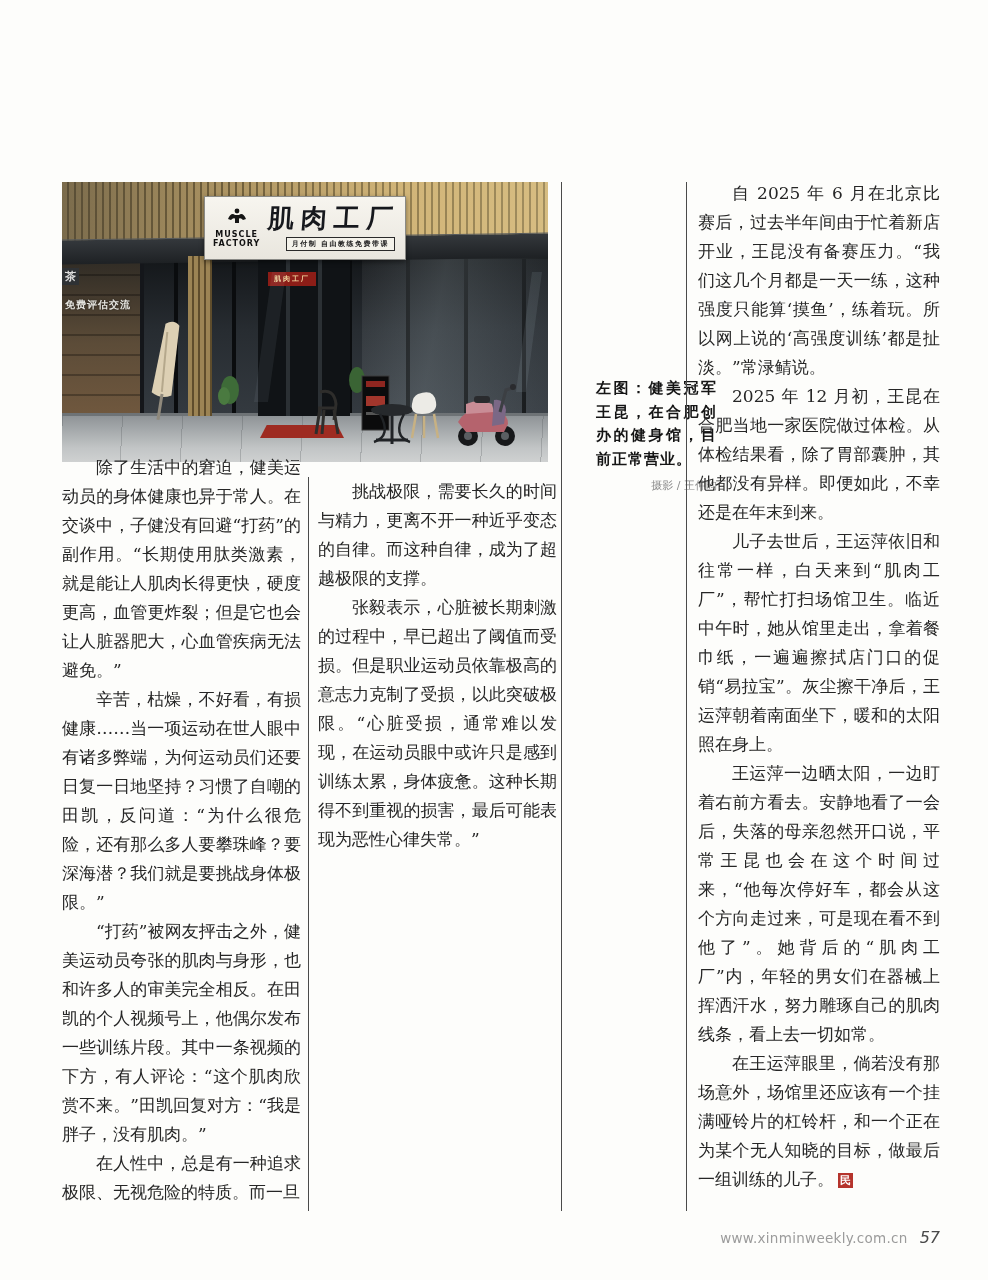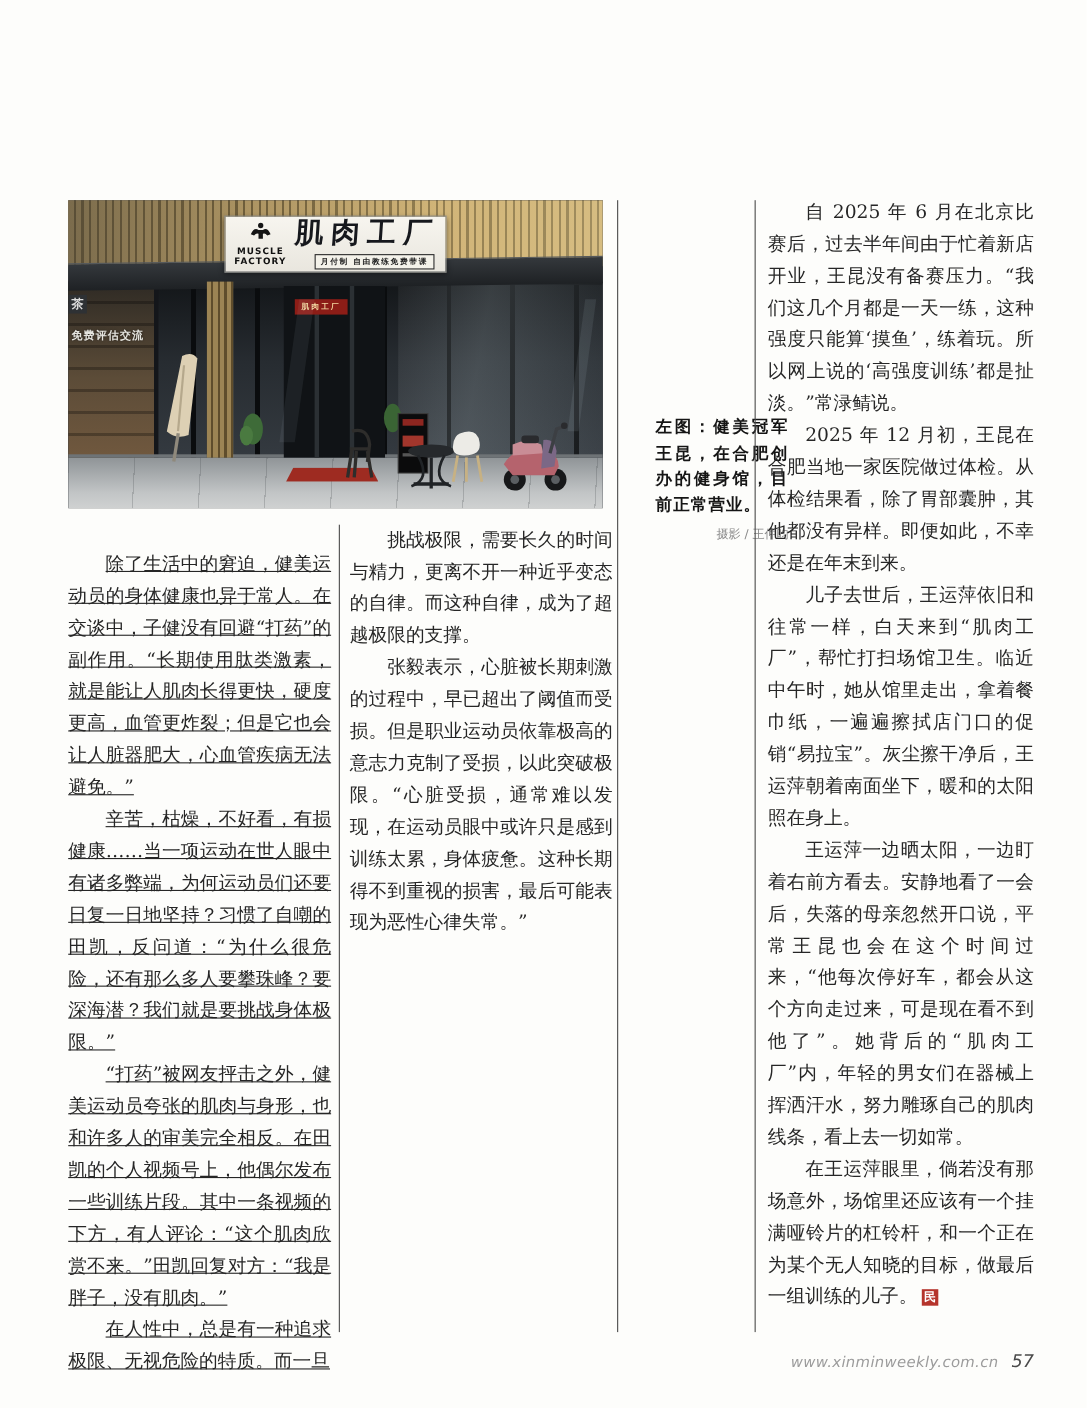--- a/index.html
+++ b/index.html
@@ -2,21 +2,21 @@
 <html><head>
 <meta charset="utf-8">
 <style>
   html,body{margin:0;padding:0;background:#ffffff;}
   #page{position:relative;width:988px;height:1280px;background:#fdfdfb;overflow:hidden;
         font-family:"DejaVu Serif","Liberation Serif",serif;}
 
   
   .article-col{position:absolute;width:239px;font-size:17px;line-height:29px;color:#262626;
                text-align:justify;}
-  #col1{left:62px;top:499px;text-decoration:underline;}
+  #col1{left:62px;top:453px;}
   #col2{left:318px;top:477px;}
   #col3{left:698px;top:179px;width:242px;}
   .para{margin:0;text-indent:2em;}
   .para.cont{text-indent:0;}
   .end-mark{display:inline-block;width:15px;height:15px;background:#b5342c;color:#fff;
             font-family:"DejaVu Sans","Liberation Sans",sans-serif;font-size:11px;line-height:15px;
             font-weight:bold;text-align:center;margin-left:4px;vertical-align:1px;text-indent:0;}
 
   
   .vrule{position:absolute;width:1px;background:#4a4a4a;}
@@ -26,21 +26,21 @@
 
   
   .caption{position:absolute;left:570px;top:377px;width:121px;font-weight:700;color:#151515;
            font-size:15px;line-height:23.5px;letter-spacing:1px;text-align:justify;margin-left:26px;}
   .caption-credit{margin-top:3px;font-family:"DejaVu Sans","Liberation Sans",sans-serif;
                   font-weight:400;font-size:11px;color:#8a8a8a;text-align:right;letter-spacing:0;}
 
   
   .footer{position:absolute;right:48px;top:1228px;display:flex;align-items:baseline;gap:12px;
           font-family:"DejaVu Sans","Liberation Sans",sans-serif;}
-  .footer-url{color:#9b9b9b;font-size:13.5px;letter-spacing:.3px;font-style:italic;}
+  .footer-url{color:#9b9b9b;font-size:13.5px;letter-spacing:.3px;}
   .footer-page{color:#4a4a4a;font-size:16px;font-style:italic;}
 
   
   .photo{position:absolute;left:62px;top:182px;width:486px;height:280px;background:#20242a;overflow:hidden;}
   .slats{position:absolute;left:0;top:0;right:0;height:60px;
          background:repeating-linear-gradient(90deg,#c7ab72 0 5px,#7d6a42 5px 7px);}
   .slats-shade{position:absolute;left:0;top:0;right:0;height:60px;
          background:linear-gradient(90deg,rgba(60,55,45,.55),rgba(30,25,15,.15) 35%,
                     rgba(255,225,150,.18) 70%,rgba(255,235,170,.28));}
   .fascia{position:absolute;left:-4px;right:-4px;top:54px;height:24px;
@@ -52,38 +52,38 @@
   .storefront::after{content:"";position:absolute;inset:0;
           background:repeating-linear-gradient(90deg,transparent 0 54px,#0a0c0e 54px 58px);}
   .glare{position:absolute;top:74px;bottom:46px;left:300px;right:0;
           background:linear-gradient(100deg,rgba(255,255,255,.05),rgba(200,215,220,.20) 40%,rgba(150,160,165,.08));}
   .left-store{position:absolute;left:0;top:74px;bottom:46px;width:78px;
           background:linear-gradient(180deg,#2e2a24,#5c4c38 55%,#70583e);border-right:4px solid #14161a;}
   .left-store::after{content:"";position:absolute;inset:0;
           background:repeating-linear-gradient(0deg,rgba(0,0,0,.28) 0 2px,transparent 2px 20px);}
   .goods{position:absolute;left:6px;bottom:6px;width:40px;height:16px;background:#b06a2a;opacity:.8;}
   .eval-text{position:absolute;left:3px;top:118px;width:72px;z-index:4;color:rgba(245,245,240,.92);
-          font-family:Liberation Sans, sans-serif;font-weight:600;font-size:10px;
+          font-family:Liberation Mono, monospace;font-weight:600;font-size:10px;
           line-height:12px;letter-spacing:1px;text-shadow:0 0 2px rgba(0,0,0,.6);}
   .tea-sign{position:absolute;left:0;top:86px;z-index:4;background:#2e3134;color:#ddd;
           font-family:"DejaVu Sans","Liberation Sans",sans-serif;font-weight:700;font-size:11px;
           padding:1px 3px;}
   .slat-col{position:absolute;left:126px;top:74px;bottom:46px;width:24px;z-index:2;
           background:repeating-linear-gradient(90deg,#9c8454 0 4px,#5f4d2c 4px 6px);}
   .doors{position:absolute;left:196px;width:92px;top:78px;bottom:46px;background:#101316;z-index:1;}
   .doors::before{content:"";position:absolute;left:28px;top:0;bottom:0;width:4px;background:#2b3034;}
   .doors::after{content:"";position:absolute;left:60px;top:0;bottom:0;width:4px;background:#2b3034;}
   .pavement{position:absolute;left:0;right:0;bottom:0;height:46px;
           background:linear-gradient(180deg,#8f9497,#c2c5c6 70%,#cfd1d1);border-top:3px solid #6e7376;}
   .pavement::after{content:"";position:absolute;inset:0;
           background:repeating-linear-gradient(93deg,rgba(70,75,78,.25) 0 1px,transparent 1px 60px);}
   .carpet{position:absolute;left:198px;bottom:24px;width:84px;height:13px;background:#9e2b21;z-index:5;
           clip-path:polygon(8% 0,92% 0,100% 100%,0 100%);}
 
-  .signboard{position:absolute;left:142px;top:14px;width:202px;height:52px;z-index:5;
+  .signboard{position:absolute;left:142px;top:14px;width:202px;height:64px;z-index:5;
           background:linear-gradient(180deg,#f7f5ef,#e9e6de);border:1px solid #8a8a86;
           box-shadow:0 2px 5px rgba(0,0,0,.45);display:flex;align-items:center;padding:2px 8px;gap:8px;
           box-sizing:border-box;}
   .sign-logo{width:56px;text-align:center;color:#111;}
   .logo-word{font-family:"DejaVu Sans","Liberation Sans",sans-serif;font-weight:900;font-size:8px;
           line-height:9px;letter-spacing:1px;}
   .sign-main{flex:1;text-align:center;}
   .sign-title{font-weight:900;font-size:26px;line-height:26px;letter-spacing:7px;color:#16181d;
           transform:skewX(-4deg);white-space:nowrap;}
   .sign-sub{display:inline-block;border:1.5px solid #2a2a2a;background:#f4f2ea;color:#222;

